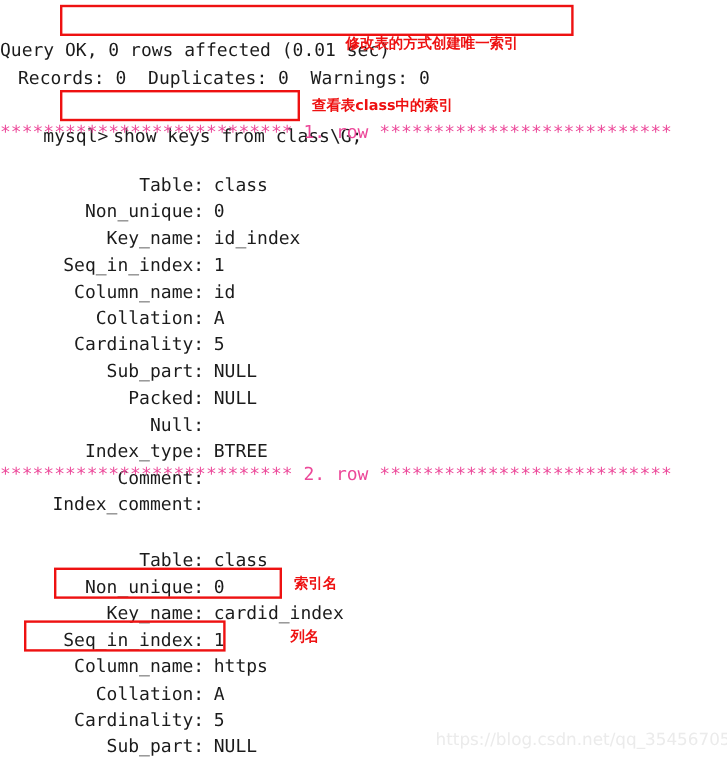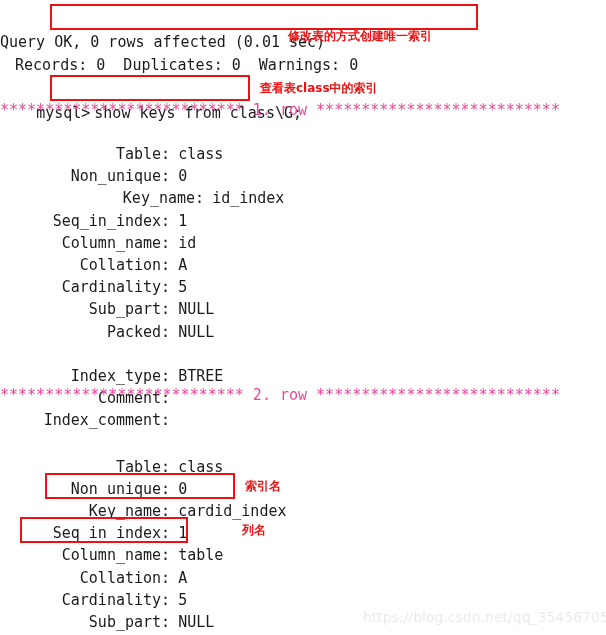--- a/index.html
+++ b/index.html
@@ -125,41 +125,44 @@
   <div class="note" style="left:260px; top:80px;">查看表class中的索引</div>
 
   <div class="sep" style="top:98px;">*************************** 1. row ***************************</div>
 
   <div class="kv" style="left:0px; top:118px;">
     <span class="k">Table:</span><span class="v">class</span>
   </div>
   <div class="kv" style="left: 0px; top: 140.2px;">
     <span class="k">Non_unique:</span><span class="v">0</span>
   </div>
-  <div class="kv" style="left: 0px; top: 162.4px; margin-left: 34px;">
+  <div class="kv" style="left: 0px; top: 162.4px;">
     <span class="k">Key_name:</span><span class="v">id_index</span>
   </div>
   <div class="kv" style="left: 0px; top: 184.6px;">
     <span class="k">Seq_in_index:</span><span class="v">1</span>
   </div>
   <div class="kv" style="left: 0px; top: 206.8px;">
     <span class="k">Column_name:</span><span class="v">id</span>
   </div>
   <div class="kv" style="left: 0px; top: 229px;">
     <span class="k">Collation:</span><span class="v">A</span>
   </div>
   <div class="kv" style="left: 0px; top: 251.2px;">
     <span class="k">Cardinality:</span><span class="v">5</span>
   </div>
   <div class="kv" style="left: 0px; top: 273.4px;">
     <span class="k">Sub_part:</span><span class="v">NULL</span>
   </div>
   <div class="kv" style="left: 0px; top: 295.6px;">
     <span class="k">Packed:</span><span class="v">NULL</span>
   </div>
+  <div class="kv" style="left: 0px; top: 317.8px;">
+    <span class="k">Null:</span><span class="v"></span>
+  </div>
   <div class="kv" style="left: 0px; top: 340px;">
     <span class="k">Index_type:</span><span class="v">BTREE</span>
   </div>
   <div class="kv" style="left: 0px; top: 362.2px;">
     <span class="k">Comment:</span><span class="v"></span>
   </div>
   <div class="kv" style="left: 0px; top: 384.4px;">
     <span class="k">Index_comment:</span><span class="v"></span>
   </div>
 
@@ -171,21 +174,21 @@
   <div class="kv" style="left: 0px; top: 452.8px;">
     <span class="k">Non_unique:</span><span class="v">0</span>
   </div>
   <div class="kv" style="left: 0px; top: 475px;">
     <span class="k">Key_name:</span><span class="v">cardid_index</span>
   </div>
   <div class="kv" style="left: 0px; top: 497.2px;">
     <span class="k">Seq_in_index:</span><span class="v">1</span>
   </div>
   <div class="kv" style="left: 0px; top: 519.4px;">
-    <span class="k">Column_name:</span><span class="v">table</span>
+    <span class="k">Column_name:</span><span class="v">https</span>
   </div>
   <div class="kv" style="left: 0px; top: 541.6px;">
     <span class="k">Collation:</span><span class="v">A</span>
   </div>
   <div class="kv" style="left: 0px; top: 563.8px;">
     <span class="k">Cardinality:</span><span class="v">5</span>
   </div>
   <div class="kv" style="left: 0px; top: 586px;">
     <span class="k">Sub_part:</span><span class="v">NULL</span>
   </div>

